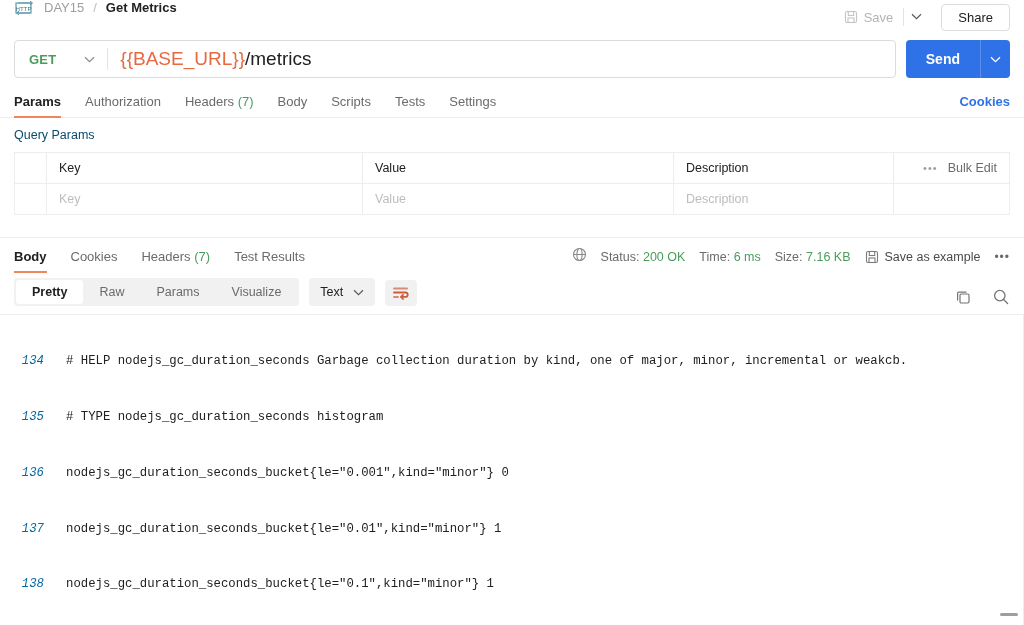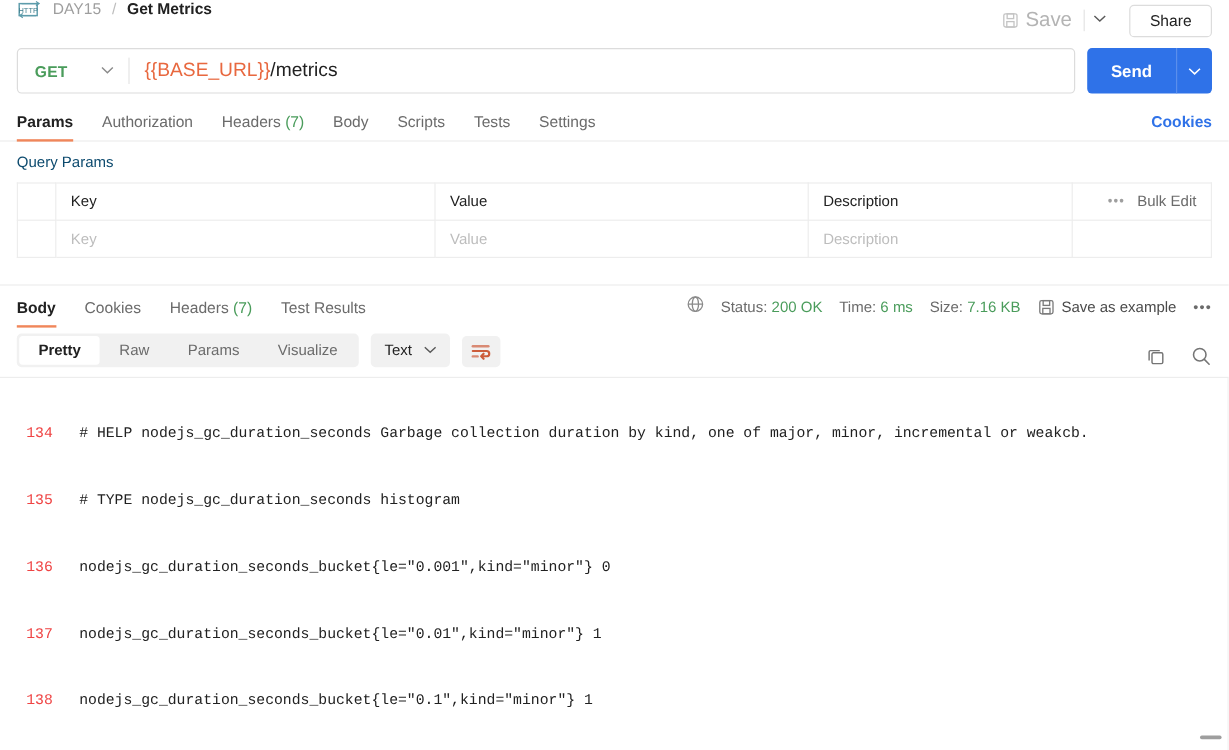--- a/index.html
+++ b/index.html
@@ -16,21 +16,21 @@
     height: 34px; display: flex; 
     padding: 0 14px; gap: 8px; flex: 0 0 auto;
   }
   .http-icon { width: 22px; height: 16px; display: block; flex: 0 0 auto; }
   .crumb { font-size: 13px; color: #9e9e9e; }
   .crumb-sep { font-size: 13px; color: #bdbdbd; margin: 0 1px; }
   .crumb-current { font-size: 13px; color: #212121; font-weight: bold; }
   .top-right { margin-left: auto; display: flex; align-items: center; gap: 0; }
   .save-btn {
     display: flex; align-items: center; gap: 6px;
-    font-size: 17px; color: #b4b4b4; padding: 4px 8px;
+    font-size: 13px; color: #b4b4b4; padding: 4px 8px;
     background: none; border: none; cursor: default;
   }
   .save-caret {
     padding: 4px 9px 4px 7px; color: #6b6b6b; font-size: 10px;
     border-left: 1px solid #e4e4e4; margin-left: 2px; line-height: 1;
   }
   .share-btn {
     margin-left: 10px; font-size: 13px; color: #212121;
     border: 1px solid #dcdcdc; border-radius: 4px;
     padding: 5px 16px; background: #fff; cursor: pointer;
@@ -46,21 +46,21 @@
     border: 1px solid #dcdcdc; border-radius: 4px; background: #fff;
   }
   .method {
     display: flex; align-items: center; gap: 28px;
     padding: 0 12px 0 14px; height: 100%; cursor: pointer;
   }
   .method-label { font-size: 13px; font-weight: bold; color: #4a9c5b; letter-spacing: .2px; }
   .method-caret { color: #6b6b6b; font-size: 10px; }
   .url-divider { width: 1px; height: 22px; background: #e4e4e4; }
   .url-text {
-    flex: 1; padding: 0 12px; font-size: 16px; color: #212121;
+    flex: 1; padding: 0 12px; font-size: 19px; color: #212121;
     white-space: nowrap; overflow: hidden; cursor: text;
   }
   .var { color: #e8683f; }
   .send-wrap {
     display: flex; align-items: stretch; background: #2f72e8;
     border-radius: 4px; overflow: hidden; flex: 0 0 auto;
   }
   .send-btn {
     color: #fff; font-size: 14px; font-weight: bold;
     padding: 0 20px; height: 38px; display: flex; align-items: center;
@@ -160,21 +160,21 @@
     flex: 1 1 auto; position: relative; overflow: hidden;
     border-top: 1px solid #ededed; background: #fff;
   }
   .code {
     font-family: "Liberation Mono", "DejaVu Sans Mono", monospace;
     font-size: 12.3px; line-height: 18.6px; white-space: pre;
   }
   .coderow { display: flex; height: 18.6px; align-items: center; }
   .lineno {
     width: 56px; min-width: 56px; text-align: right; padding-right: 12px;
-    color: #ef4444; user-select: none;
+    color: #0369a1; user-select: none; font-style: italic;
   }
   .linetxt { color: #212121; padding-left: 10px; }
   .hscroll {
     position: absolute; right: 6px; bottom: 9px; width: 18px; height: 3px;
     background: #9e9e9e; border-radius: 2px;
   }
   .vscroll-track {
     position: absolute; right: 0; top: 0; width: 1px; height: 100%;
     background: #ededed;
   }

